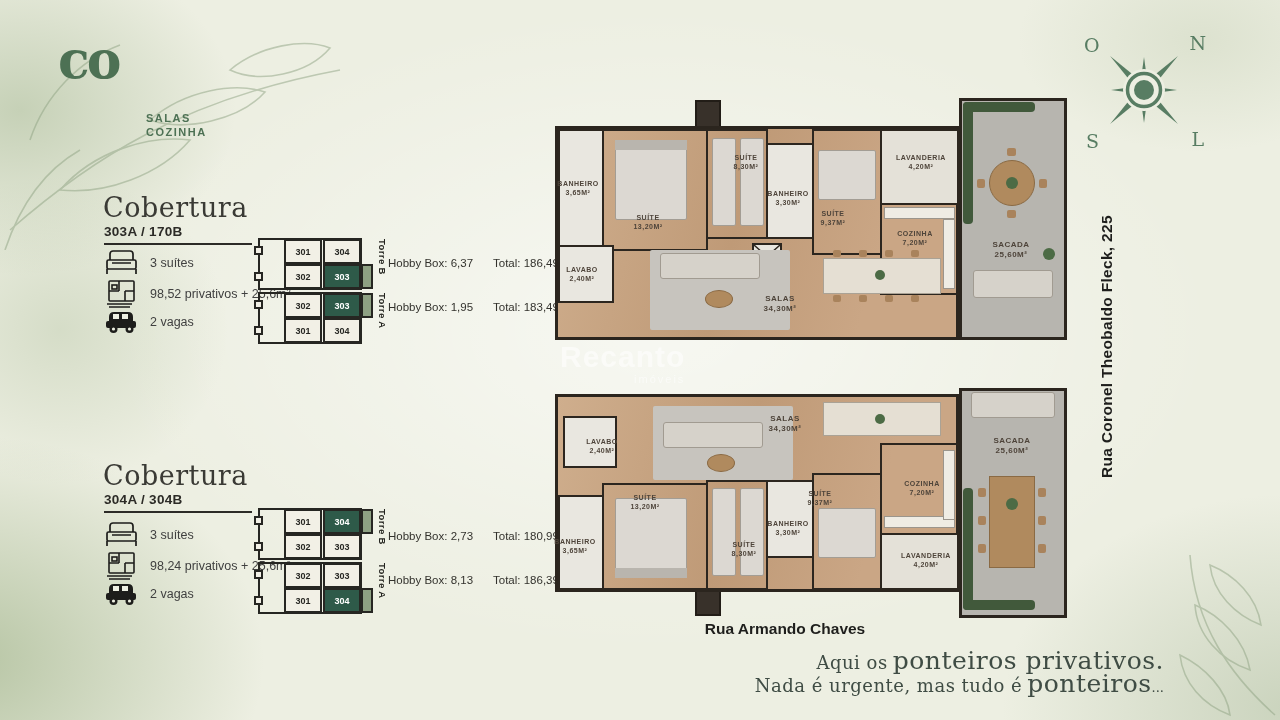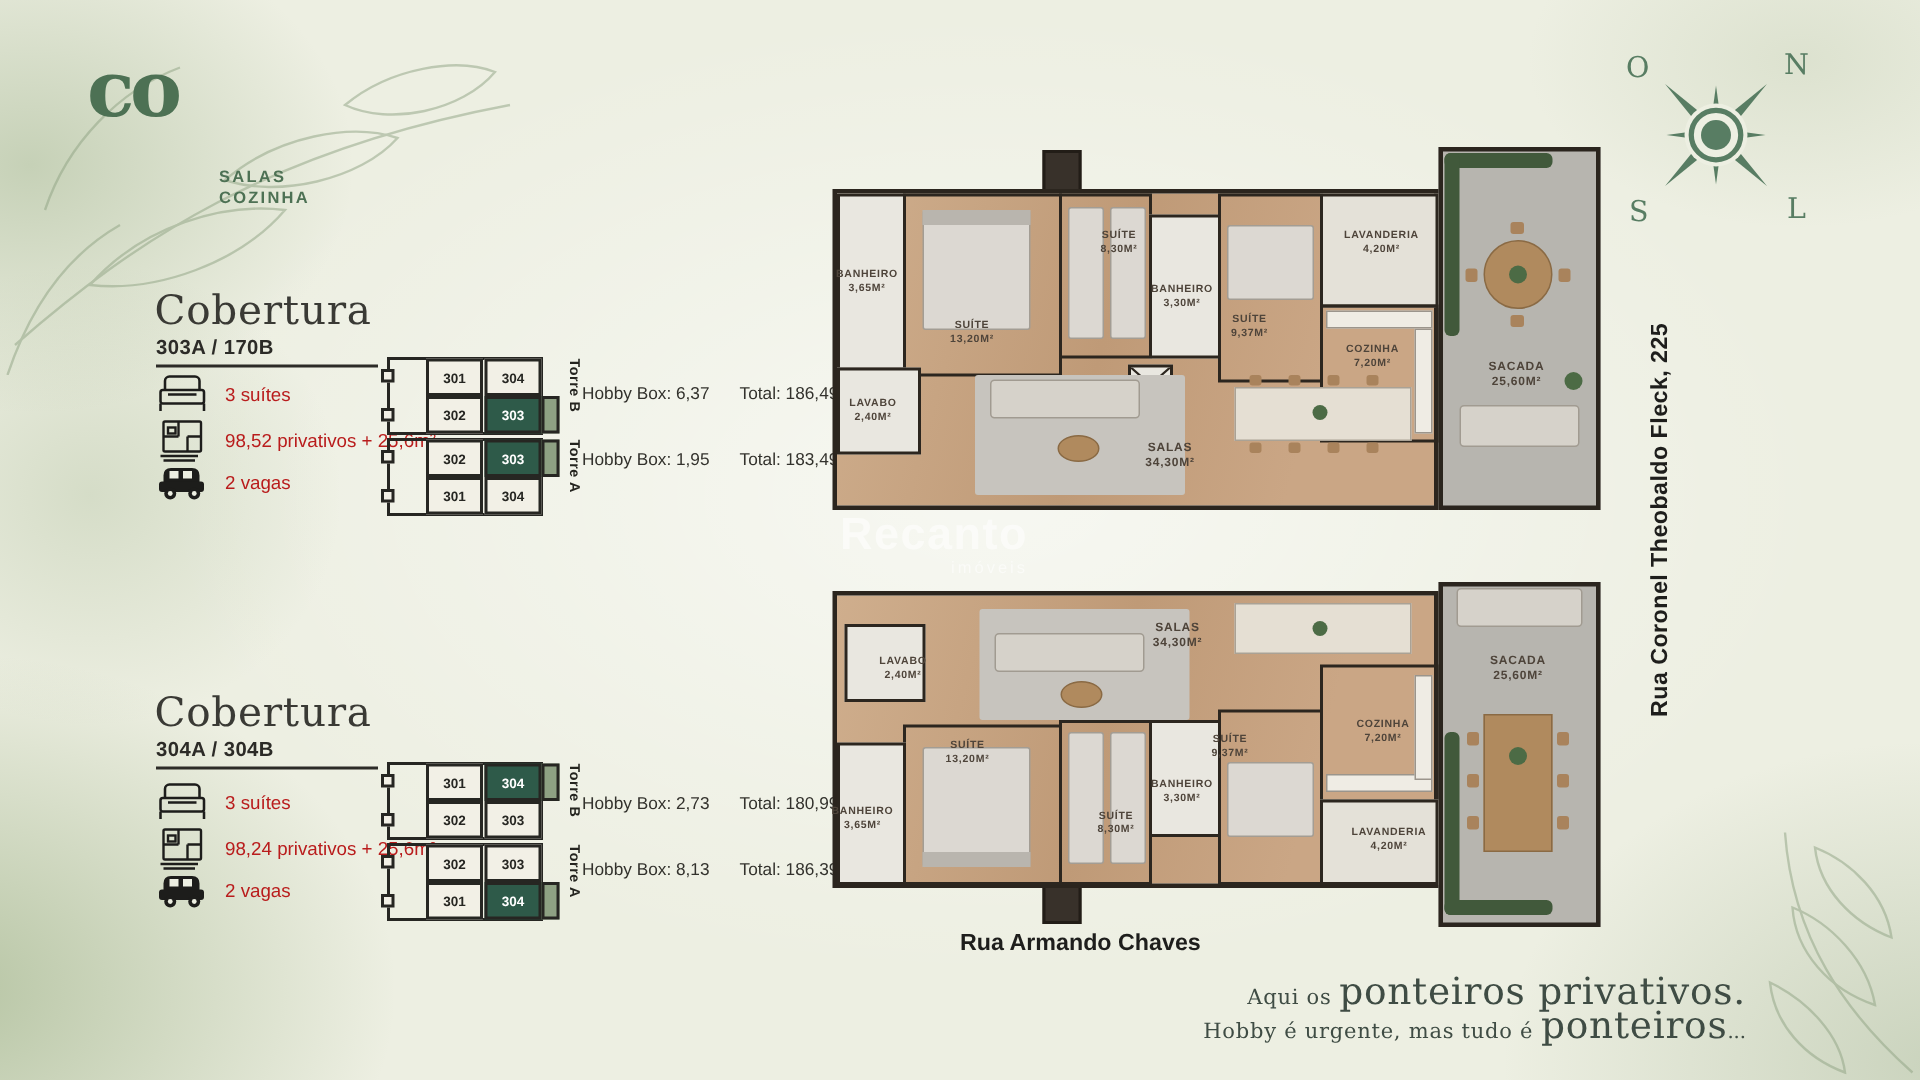--- a/index.html
+++ b/index.html
@@ -21,21 +21,21 @@
   #logo .tag{position:absolute;left:88px;top:72px;font-size:11px;font-weight:bold;letter-spacing:1.5px;line-height:1.25}
   
   #compass{position:absolute;left:1078px;top:26px;width:132px;height:128px;color:#587d63}
   #compass .pt{position:absolute;font-family:"DejaVu Serif",serif;font-size:19px}
   
   .sec-title{position:absolute;font-family:"DejaVu Serif",serif;font-size:27px;color:#3a3a35;letter-spacing:.5px}
   .sec-sub{position:absolute;font-size:13.5px;font-weight:bold;color:#2c2b27;letter-spacing:.3px}
   .sec-rule{position:absolute;width:148px;height:2px;background:#2c2b27}
   .spec{position:absolute;display:flex;align-items:center;gap:12px}
   .spec svg{flex:none}
-  .spec .lbl{font-size:12.5px;color:#b91c1c}
+  .spec .lbl{font-size:12.5px;color:#404040}
   
   .mini{position:absolute;width:104px;height:52px}
   .mini-outline{position:absolute;left:0;top:0;width:104px;height:52px;border:2px solid #262622;box-sizing:border-box}
   .mnotch{position:absolute;width:9px;height:9px;border:2px solid #262622;background:#f2f0e6;box-sizing:border-box}
   .mcell{position:absolute;width:38px;height:25px;border:2px solid #262622;box-sizing:border-box;
     background:#f2f0e6;color:#262622;font-size:9px;font-weight:bold;
     display:flex;align-items:center;justify-content:center}
   .mcell.hl{background:#2e5a49;color:#fff}
   .mbalc{position:absolute;left:103px;width:12px;height:25px;background:#8ea183;border:2px solid #262622;box-sizing:border-box}
   .mtorre{position:absolute;left:119px;top:1px;height:52px;writing-mode:vertical-rl;
@@ -63,30 +63,30 @@
   .plantdot{position:absolute;background:#4c6b45;border-radius:50%}
   .counter{position:absolute;background:#efece4;border:1px solid #9b958c;box-sizing:border-box}
   .rlabel{position:absolute;transform:translate(-50%,-50%);text-align:center;white-space:nowrap;
     font-size:7px;font-weight:bold;letter-spacing:.5px;color:#4e443a;line-height:1.3}
   .rlabel.big{font-size:8px}
   .rlabel span{display:block}
   
   #street-right{position:absolute;left:1098px;top:210px;height:268px;writing-mode:vertical-rl;
     transform:rotate(180deg);font-size:15.5px;font-weight:bold;color:#1e1e1c;letter-spacing:.3px;
     display:flex;align-items:center}
-  #street-bottom{position:absolute;left:640px;top:620px;width:290px;
+  #street-bottom{position:absolute;left:640px;top:620px;width:290px;text-align:center;
     font-size:15.5px;font-weight:bold;color:#1e1e1c}
   
   #watermark{position:absolute;left:560px;top:342px;color:rgba(255,255,255,.55);line-height:1}
   #watermark .wm1{font-size:30px;font-weight:bold;letter-spacing:1px}
   #watermark .wm2{display:block;text-align:right;font-size:11px;letter-spacing:2px;margin-top:2px}
   
   #quote{position:absolute;right:116px;top:648px;width:560px;text-align:right;
     color:#3f4c44;font-family:"DejaVu Serif",serif;line-height:1.0}
-  #quote .sm{font-size:14px;letter-spacing:.5px}
+  #quote .sm{font-size:18px;letter-spacing:.5px}
   #quote .bg{font-size:25px;letter-spacing:.5px}
   #quote .dots{font-size:13px}
 </style>
 </head>
 <body>
 
 <div id="canvas">
   <div id="washes"></div>
 
   <svg class="leafart" style="left:0;top:0" width="360" height="250" viewBox="0 0 360 250">
@@ -456,17 +456,17 @@
 
   <div id="street-right">Rua Coronel Theobaldo Fleck, 225</div>
   <div id="street-bottom">Rua Armando Chaves</div>
 
   <div id="quote">
     <div>
       <span class="sm">Aqui os</span>
       <span class="bg">ponteiros privativos.</span>
     </div>
     <div style="margin-top:-2px">
-      <span class="sm">Hobby é urgente, mas tudo é</span>
+      <span class="sm">Nada é urgente, mas tudo é</span>
       <span class="bg">ponteiros</span><span class="dots">...</span>
     </div>
   </div>
 </div>
 
 </body></html>

